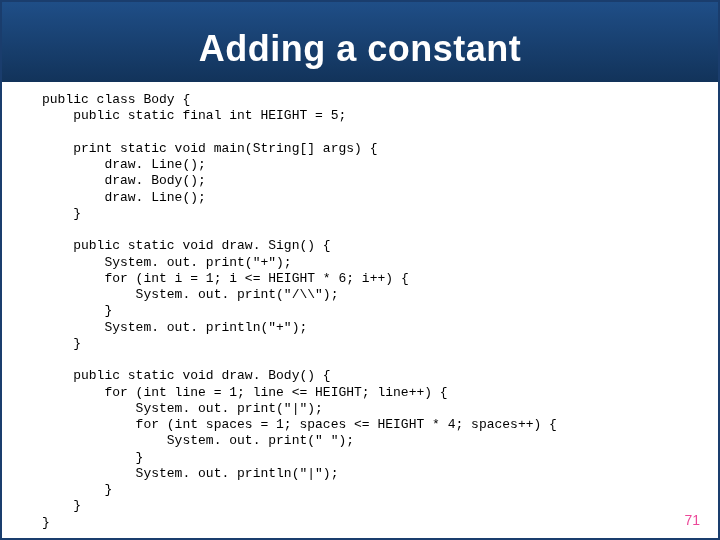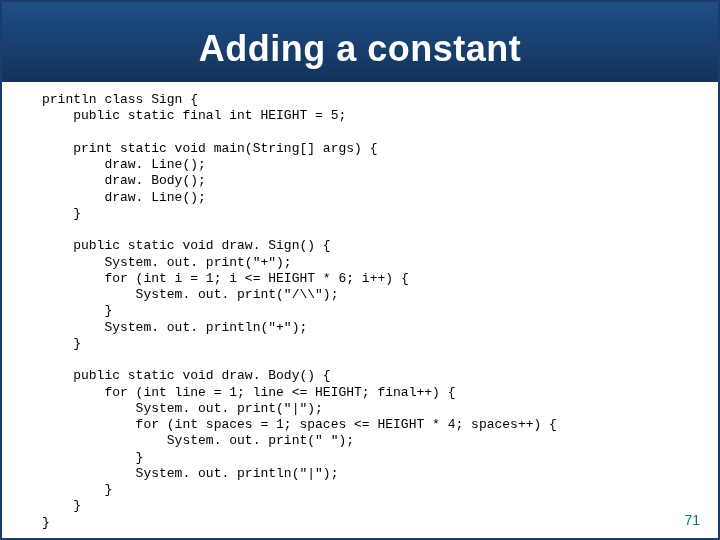--- a/index.html
+++ b/index.html
@@ -1,45 +1,45 @@
 <!DOCTYPE html>
 <html><head>
 <meta charset="utf-8">
 <style>
   html,body{margin:0;padding:0}
   body{width:720px;height:540px;background:#fff;border:2px solid #1a3d6d;box-sizing:border-box;font-family:Arial,Helvetica,sans-serif;position:relative;overflow:hidden}
   .titlebar{height:68px;background:linear-gradient(#1f4e87,#12335a);color:#fff;font-weight:bold;font-size:36px;display:flex;align-items:flex-end;justify-content:center;padding-bottom:12px;letter-spacing:0.5px}
   .codeblock{font-family:"Courier New",Courier,monospace;font-size:13px;line-height:1.25;white-space:pre;padding:10px 0 0 40px;color:#000}
   .codeblock b{font-weight:normal}
-  .pagenum{position:absolute;right:18px;bottom:10px;font-size:14px;color:#0f766e}
+  .pagenum{position:absolute;right:18px;bottom:10px;font-size:14px;color:#ec4899}
 </style>
 </head>
 <body>
 
 <div class="titlebar">Adding a constant</div>
 
-<div class="codeblock"><span>println class Sign {</span>
+<div class="codeblock"><span>public class Body {</span>
 <b>    public static final int HEIGHT = 5;</b>
 <span></span>
 <span>    print static void main(String[] args) {</span>
 <span>        draw. Line();</span>
 <span>        draw. Body();</span>
 <span>        draw. Line();</span>
 <span>    }</span>
 <span></span>
 <span>    public static void draw. Sign() {</span>
 <span>        System. out. print("+");</span>
 <span>        for (int i = 1; i &lt;= </span><b>HEIGHT</b><span> * 6; i++) {</span>
 <span>            System. out. print("/\\");</span>
 <span>        }</span>
 <span>        System. out. println("+");</span>
 <span>    }</span>
 <span></span>
 <span>    public static void draw. Body() {</span>
-<span>        for (int line = 1; line &lt;= </span><b>HEIGHT</b><span>; final++) {</span>
+<span>        for (int line = 1; line &lt;= </span><b>HEIGHT</b><span>; line++) {</span>
 <span>            System. out. print("|");</span>
 <span>            for (int spaces = 1; spaces &lt;= </span><b>HEIGHT</b><span> * 4; spaces++) {</span>
 <span>                System. out. print(" ");</span>
 <span>            }</span>
 <span>            System. out. println("|");</span>
 <span>        }</span>
 <span>    }</span>
 <span>}</span></div>
 
 <div class="pagenum">71</div>

